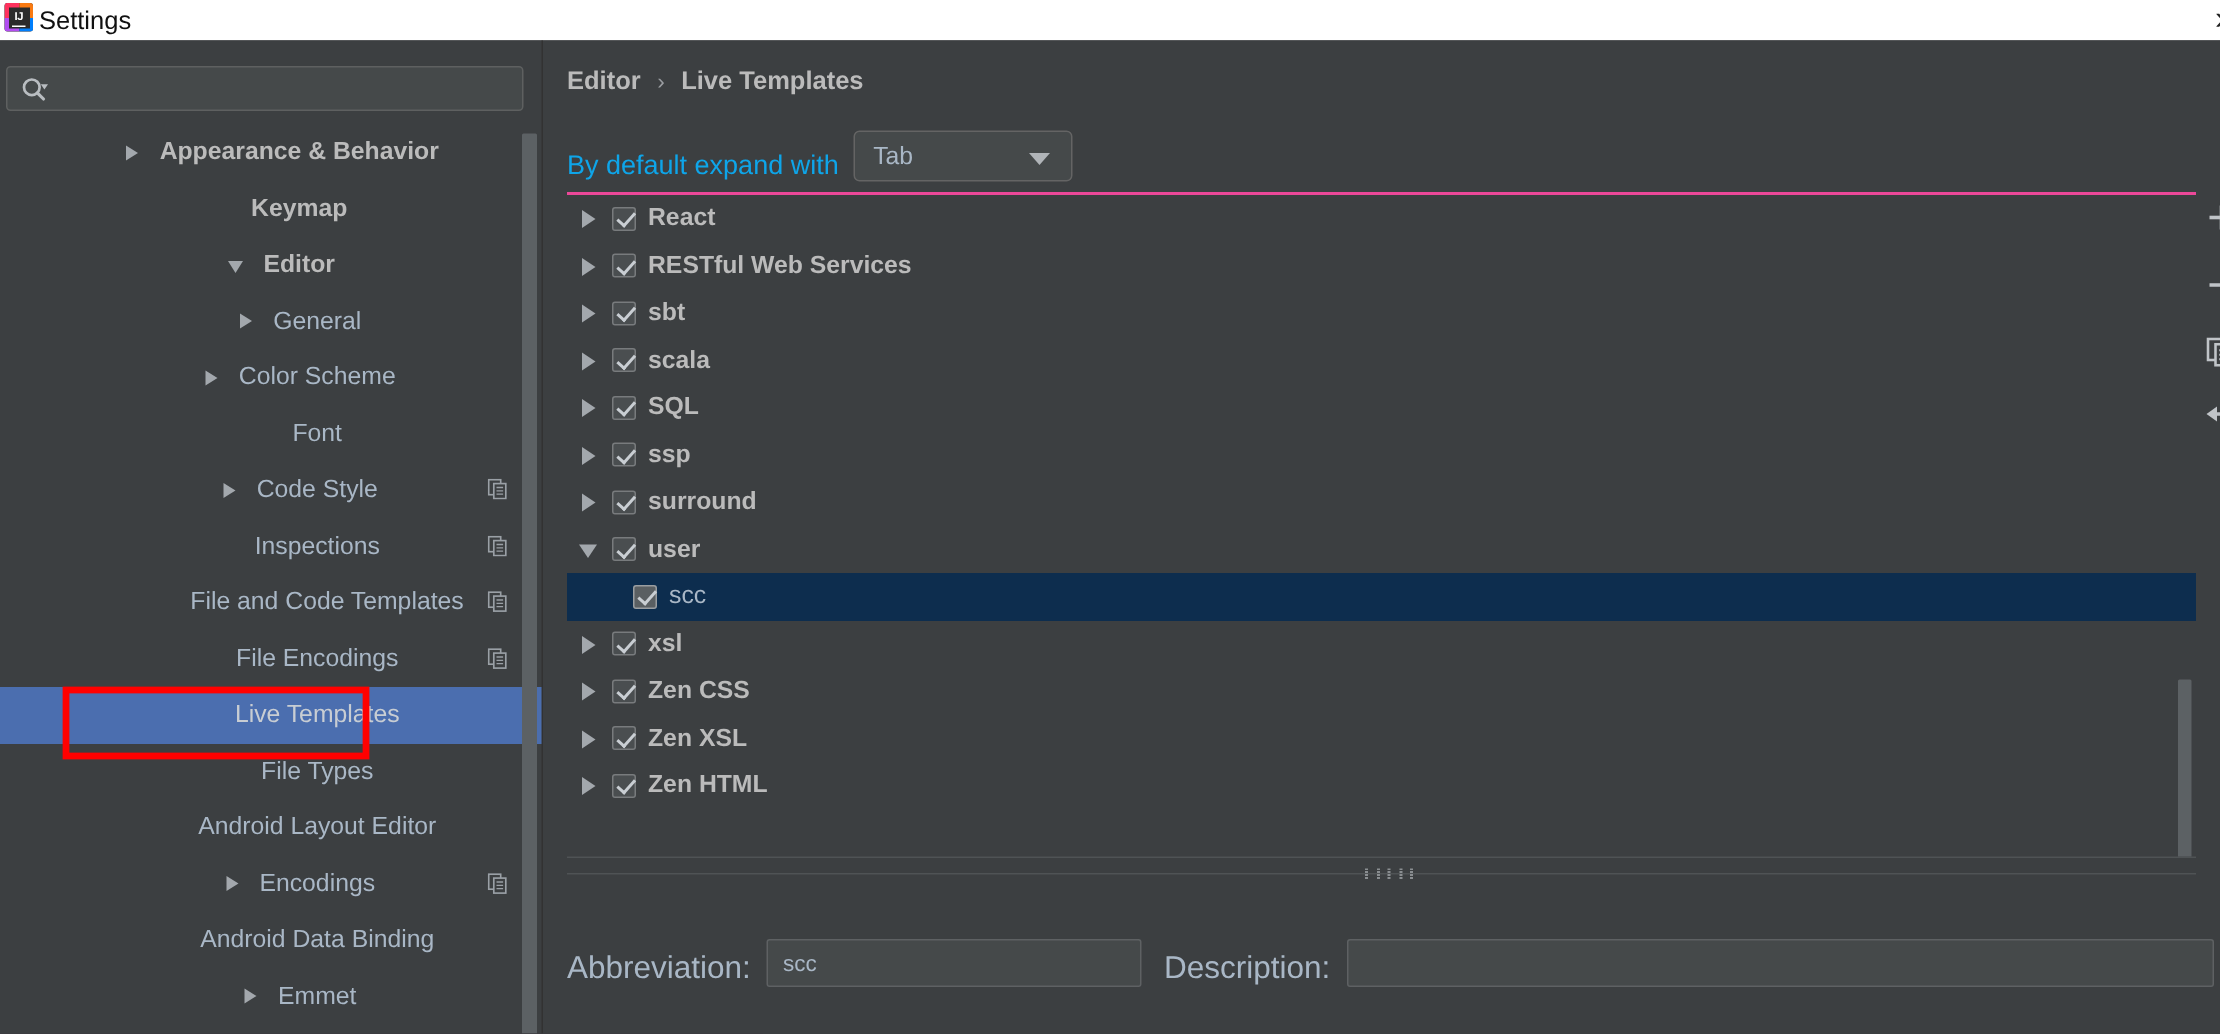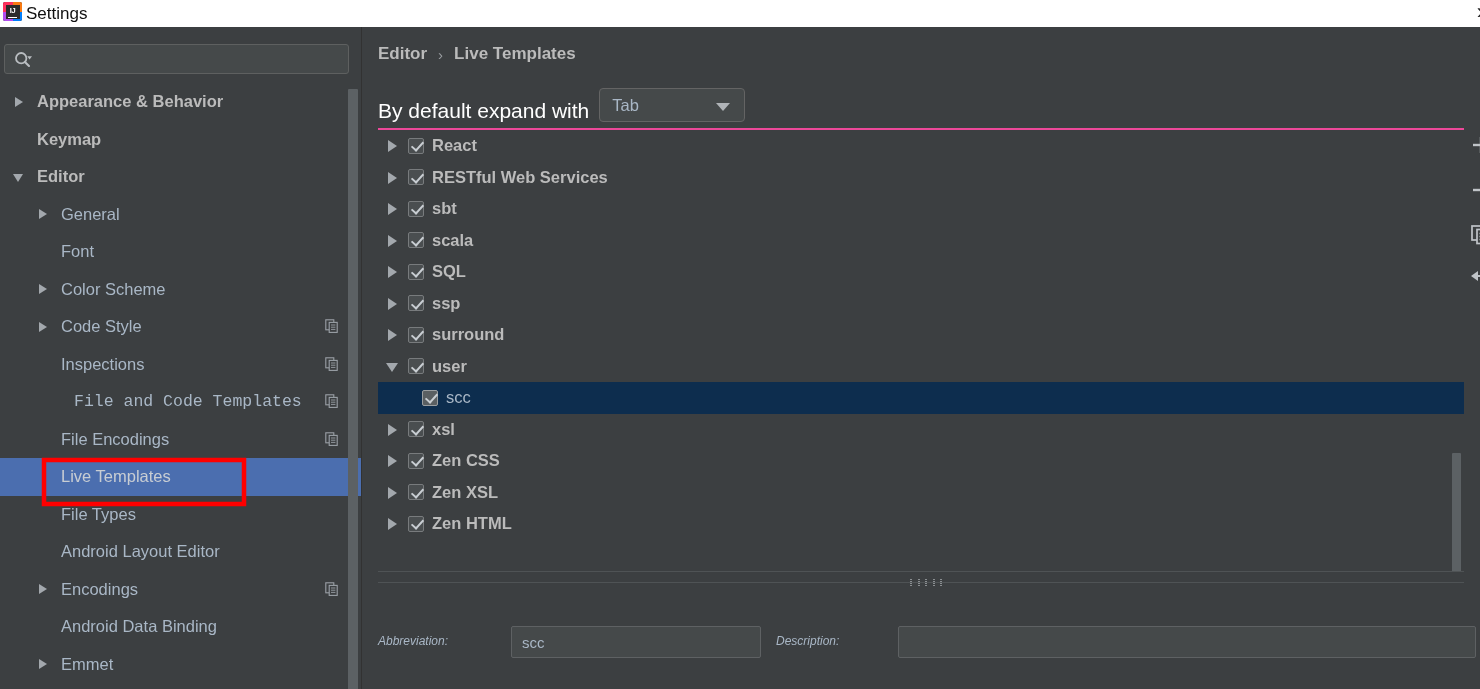--- a/index.html
+++ b/index.html
@@ -73,21 +73,21 @@
   }
   .search-input-area {
     position: absolute; left: 34px; top: 0; right: 4px; height: 28px;
     display: flex; align-items: center;
     color: #a9b7c6; font-size: 13px; background: transparent;
   }
 
   .tree { position: absolute; left: 0; top: 56px; width: 362px; height: 606px; }
   .tree-row {
     position: relative; height: 37.5px; display: flex; align-items: center;
-    width: 362px; cursor: default;
+    width: 362px; cursor: default; justify-content: center;
   }
   .tree-row .arrow {
     width: 12px; height: 12px; flex: 0 0 12px; position: relative;
   }
   .tree-row .arrow.collapsed::before {
     content: ""; position: absolute; left: 1px; top: 1px;
     border-left: 8px solid #a3a8ad; border-top: 5.5px solid transparent; border-bottom: 5.5px solid transparent;
   }
   .tree-row .arrow.expanded::before {
     content: ""; position: absolute; left: -1px; top: 3px;
@@ -118,21 +118,21 @@
     display: flex; align-items: center; gap: 0;
   }
   .breadcrumb .sep {
     font-weight: normal; color: #9a9da1; font-size: 15px;
     margin: 0 11px; position: relative; top: 0px;
   }
   .expand-row {
     position: absolute; left: 16px; top: 60px;
     display: flex; align-items: center;
   }
-  .expand-label { font-size: 21px; color: #ffffff; margin-right: 10px; margin-top: 12px; }
+  .expand-label { font-size: 18px; color: #0ea5e9; margin-right: 10px; margin-top: 12px; }
   .combo {
     width: 146px; height: 34px; background: #45494a;
     border: 1px solid #646464; border-radius: 4px;
     display: flex; align-items: center; position: relative; text-align: right;
   }
   .combo .val { font-size: 16.5px; color: #a9b7c6; margin-left: 12px; }
   .combo .caret {
     position: absolute; right: 14px; top: 14px;
     border-left: 7px solid transparent; border-right: 7px solid transparent;
     border-top: 8px solid #b0b4b8;
@@ -196,21 +196,21 @@
     position: absolute; left: 548px; top: 551px; width: 32px; height: 8px;
     display: flex; justify-content: space-between; align-items: center;
   }
   .grip i {
     display: block; width: 2px; height: 7px;
     background: repeating-linear-gradient(to bottom, #8a8e91 0 1px, transparent 1px 2px);
   }
 
   
   .form { position: absolute; left: 0; top: 582px; width: 1118px; height: 80px; }
-  .f-label { position: absolute; font-size: 12px; color: #a9b7c6; font-style: italic; }
+  .f-label { position: absolute; font-size: 21px; color: #a9b7c6; }
   .f-input {
     position: absolute; background: #45494a; border: 1px solid #5e6163;
     border-radius: 2px; display: flex; align-items: center;
   }
   .f-input .v { font-size: 15px; color: #a9b7c6; margin-left: 10px; }
 </style>
 </head>
 <body>
 
 <div id="root">
@@ -258,27 +258,27 @@
             <div class="arrow expanded"></div>
             <div class="label" style="margin-left: 11px;">Editor</div>
           </div>
           <div class="tree-row lvl1">
             <div style="width: 38px; flex: 0 0 auto;"></div>
             <div class="arrow collapsed"></div>
             <div class="label" style="margin-left: 11px;">General</div>
           </div>
           <div class="tree-row lvl1">
             <div style="width: 38px; flex: 0 0 auto;"></div>
-            <div class="arrow "></div>
-            <div class="label" style="margin-left: 11px;">Font</div>
-          </div>
-          <div class="tree-row lvl1">
-            <div style="width: 38px; flex: 0 0 auto;"></div>
             <div class="arrow collapsed"></div>
             <div class="label" style="margin-left: 11px;">Color Scheme</div>
+          </div>
+          <div class="tree-row lvl1">
+            <div style="width: 38px; flex: 0 0 auto;"></div>
+            <div class="arrow "></div>
+            <div class="label" style="margin-left: 11px;">Font</div>
           </div>
           <div class="tree-row lvl1">
             <div style="width: 38px; flex: 0 0 auto;"></div>
             <div class="arrow collapsed"></div>
             <div class="label" style="margin-left: 11px;">Code Style</div>
             <svg class="copy-icon" viewBox="0 0 14 14">
               <rect x="0.8" y="0.8" width="8" height="10" fill="none" stroke="#9aa0a6" stroke-width="1.1"></rect>
               <rect x="4.2" y="3.4" width="8" height="10" fill="#3c3f41" stroke="#9aa0a6" stroke-width="1.1"></rect>
               <line x1="6" y1="6" x2="10.4" y2="6" stroke="#9aa0a6" stroke-width="0.9"></line>
               <line x1="6" y1="8.2" x2="10.4" y2="8.2" stroke="#9aa0a6" stroke-width="0.9"></line>
@@ -293,21 +293,21 @@
               <rect x="0.8" y="0.8" width="8" height="10" fill="none" stroke="#9aa0a6" stroke-width="1.1"></rect>
               <rect x="4.2" y="3.4" width="8" height="10" fill="#3c3f41" stroke="#9aa0a6" stroke-width="1.1"></rect>
               <line x1="6" y1="6" x2="10.4" y2="6" stroke="#9aa0a6" stroke-width="0.9"></line>
               <line x1="6" y1="8.2" x2="10.4" y2="8.2" stroke="#9aa0a6" stroke-width="0.9"></line>
               <line x1="6" y1="10.4" x2="10.4" y2="10.4" stroke="#9aa0a6" stroke-width="0.9"></line>
             </svg>
           </div>
           <div class="tree-row lvl1">
             <div style="width: 38px; flex: 0 0 auto;"></div>
             <div class="arrow "></div>
-            <div class="label" style="margin-left: 24px; font-family: Liberation Mono, monospace;">File and Code Templates</div>
+            <div class="label" style="margin-left: 24px;">File and Code Templates</div>
             <svg class="copy-icon" viewBox="0 0 14 14">
               <rect x="0.8" y="0.8" width="8" height="10" fill="none" stroke="#9aa0a6" stroke-width="1.1"></rect>
               <rect x="4.2" y="3.4" width="8" height="10" fill="#3c3f41" stroke="#9aa0a6" stroke-width="1.1"></rect>
               <line x1="6" y1="6" x2="10.4" y2="6" stroke="#9aa0a6" stroke-width="0.9"></line>
               <line x1="6" y1="8.2" x2="10.4" y2="8.2" stroke="#9aa0a6" stroke-width="0.9"></line>
               <line x1="6" y1="10.4" x2="10.4" y2="10.4" stroke="#9aa0a6" stroke-width="0.9"></line>
             </svg>
           </div>
           <div class="tree-row lvl1">
             <div style="width: 38px; flex: 0 0 auto;"></div>

